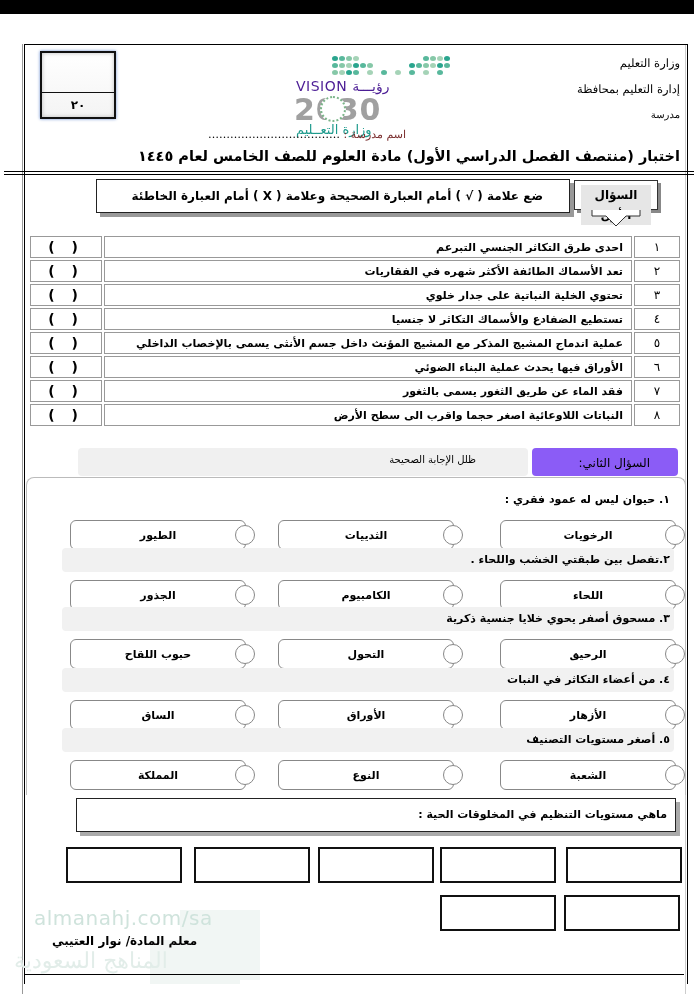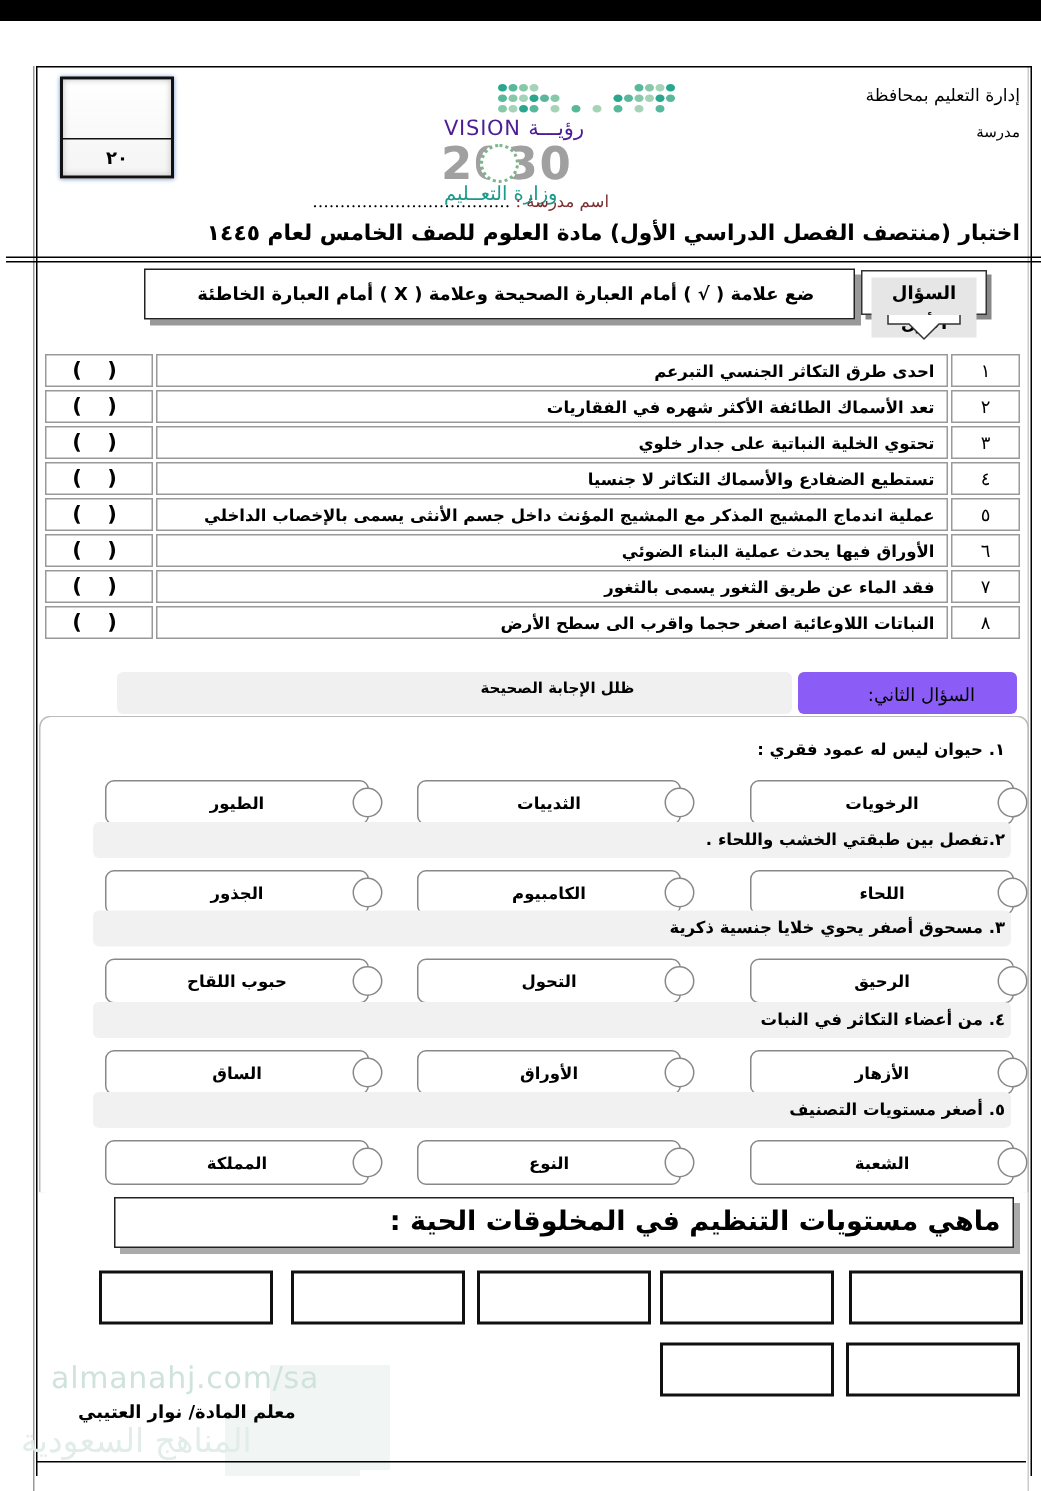--- a/index.html
+++ b/index.html
@@ -46,53 +46,54 @@
   
   .tf-table { position: absolute; left: 28px; top: 234px; width: 654px; border-collapse: separate; border-spacing: 2px; direction: rtl; }
   .tf-table td { border: 1px solid #999; height: 22px; font-size: 11px; font-weight: bold; }
   .tf-table td.num { width: 46px; text-align: center; font-weight: normal; font-size: 12px; }
   .tf-table td.stmt { padding-right: 8px; }
   .tf-table td.ans { width: 72px; text-align: center; font-size: 14px; letter-spacing: 6px; }
 
   
   .q2-head { position: absolute; left: 78px; top: 448px; width: 600px; height: 28px; direction: rtl; }
   .q2-label { position: absolute; right: 0; top: 0; width: 146px; height: 28px; background: #8b5cf6; border-radius: 4px; font-size: 12px; line-height: 30px; padding-right: 28px; }
-  .q2-instr { position: absolute; right: 150px; top: 0; width: 450px; height: 28px; background: #f0f0f0; border-radius: 4px; font-size: 10px; line-height: 24px; padding-right: 105px; font-weight: bold; }
+  .q2-instr { position: absolute; right: 150px; top: 0; width: 450px; height: 28px; background: #f0f0f0; border-radius: 4px; font-size: 10px; line-height: 24px; padding-right: 52px; }
 
   .q2-panel { position: absolute; left: 26px; top: 477px; width: 660px; height: 318px; border: 1px solid #bbb; border-radius: 8px 8px 0 0; border-bottom: none; }
 
   .mcq { position: absolute; left: 26px; width: 660px; direction: rtl; }
   .mcq .qtext { position: absolute; right: 12px; top: 0; width: 612px; height: 24px; border-radius: 4px; font-size: 11px; font-weight: bold; line-height: 24px; padding-right: 4px; }
   .mcq .qtext.shaded { background: #f1f1f1; }
   .mcq .opt { position: absolute; top: 32px; width: 176px; height: 30px; border: 1px solid #888; border-radius: 6px; text-align: center; font-size: 11px; font-weight: bold; line-height: 30px; background: #fff; }
   .mcq .opt .radio { position: absolute; right: -10px; top: 4px; width: 20px; height: 20px; border-radius: 50%; border: 1px solid #888; background: #fff; }
   .mcq .opt.o1 { right: 10px; }
   .mcq .opt.o2 { right: 232px; }
   .mcq .opt.o3 { right: 440px; }
-  .q3-inner { position: absolute; left: 76px; top: 798px; width: 600px; height: 34px; border: 1px solid #222; background: #fff; box-shadow: 4px 4px 0 #aaa; direction: rtl; font-weight: bold; font-size: 18px; line-height: 32px; padding-right: 8px; }
+  .q3-inner { position: absolute; left: 76px; top: 798px; width: 600px; height: 34px; border: 1px solid #222; background: #fff; box-shadow: 4px 4px 0 #aaa; direction: rtl; font-weight: bold; font-size: 11px; line-height: 32px; padding-right: 8px; }
 
   .ans-box { position: absolute; width: 116px; height: 36px; border: 2px solid #111; background: #fff; }
 
   .teacher { position: absolute; left: 52px; top: 934px; direction: rtl; font-weight: bold; font-size: 12px; }
 
   .wm-text { position: absolute; left: 34px; top: 906px; font-family: "DejaVu Sans", sans-serif; font-size: 20px; color: #cfe3dc; letter-spacing: 0.5px; }
   .wm-ar { position: absolute; left: 14px; top: 948px; font-family: "DejaVu Serif", serif; font-size: 22px; color: #e2ede9; direction: rtl; }
   .wm-block { position: absolute; background: #f1f6f4; }
 
   .bottom-frame-line { position: absolute; left: 24px; top: 974px; width: 660px; height: 1px; background: #000; }
 </style>
 </head>
 <body>
 
 <div class="topbar"></div>
 <div class="outer-line"></div>
 <div class="right-line"></div>
 <div class="page-frame"></div>
 
 <div class="hdr-right">
+  <div>وزارة التعليم</div>
   <div>إدارة التعليم بمحافظة</div>
   <div class="small">مدرسة</div>
 </div>
 
 <div class="score-box">
   <div class="top"></div>
   <div class="bottom">٢٠</div>
 </div>
 
 <div class="logo">

